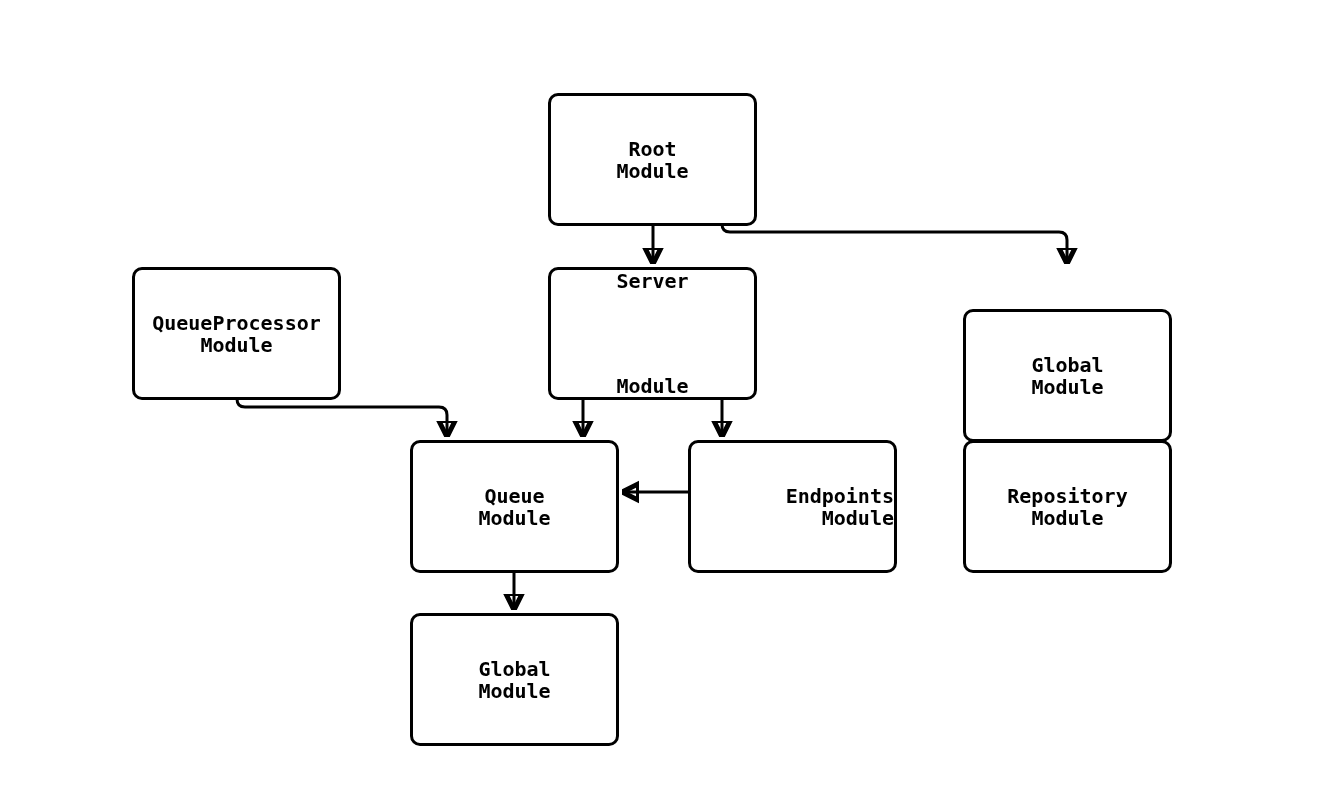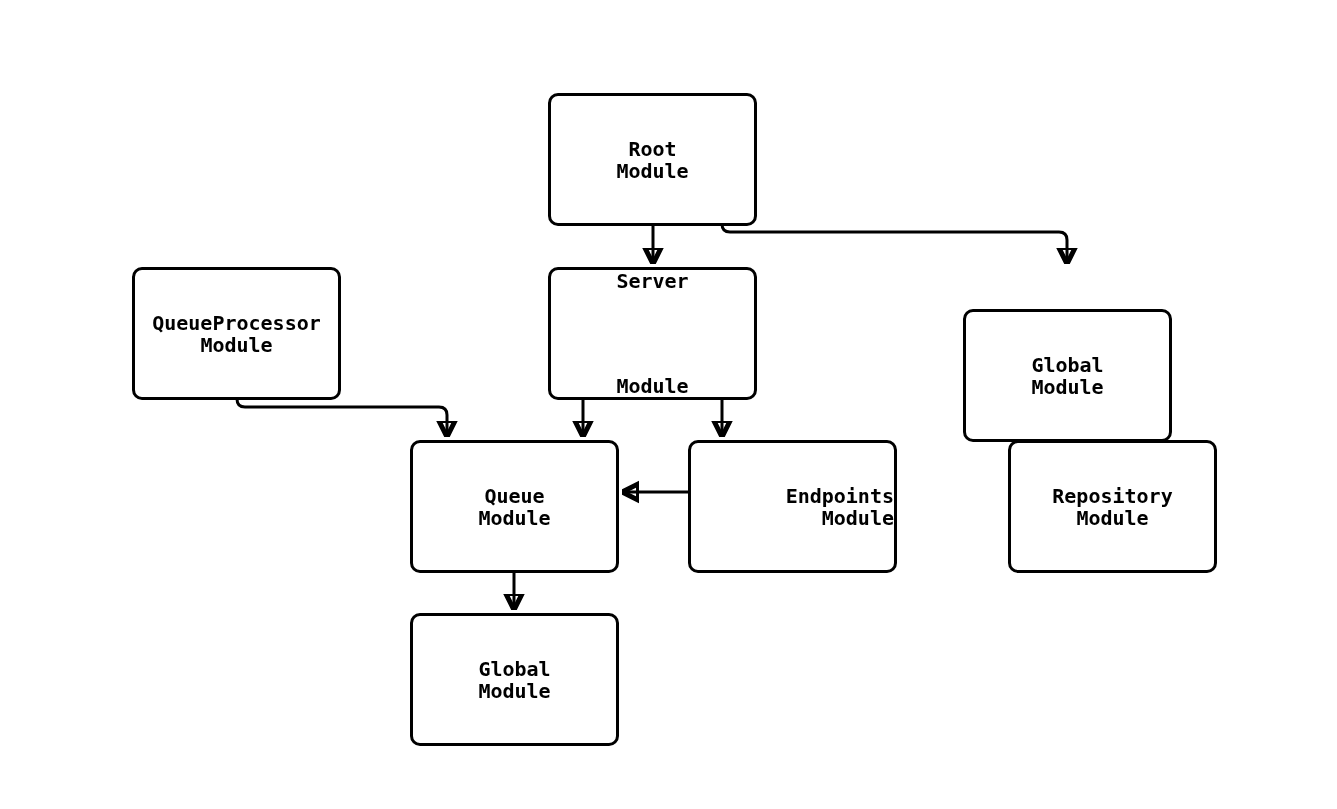--- a/index.html
+++ b/index.html
@@ -48,21 +48,21 @@
   .node span {
     display: block;
     white-space: nowrap;
   }
   #n-root          { left: 548px; top:  93px; }
   #n-queueproc     { left: 132px; top: 267px; }
   #n-server        { left: 548px; top: 267px; justify-content: space-between; }
   #n-global        { left: 963px; top: 267px; margin-top: 42px; }
   #n-core          { left: 410px; top: 440px; }
   #n-endpoints     { left: 688px; top: 440px; align-items: flex-end; }
-  #n-repository    { left: 1008px; top: 440px; }
+  #n-repository    { left: 963px; top: 440px; }
   #n-queue         { left: 410px; top: 613px; }
 </style>
 </head>
 <body>
 
 <div class="canvas">
 
   <svg class="edges-layer" width="1337" height="809" viewBox="0 0 1337 809" xmlns="http://www.w3.org/2000/svg">
     <defs>
       <marker id="arrow" viewBox="0 0 10 10" refX="10" refY="5" markerWidth="5.5" markerHeight="8" orient="auto">

